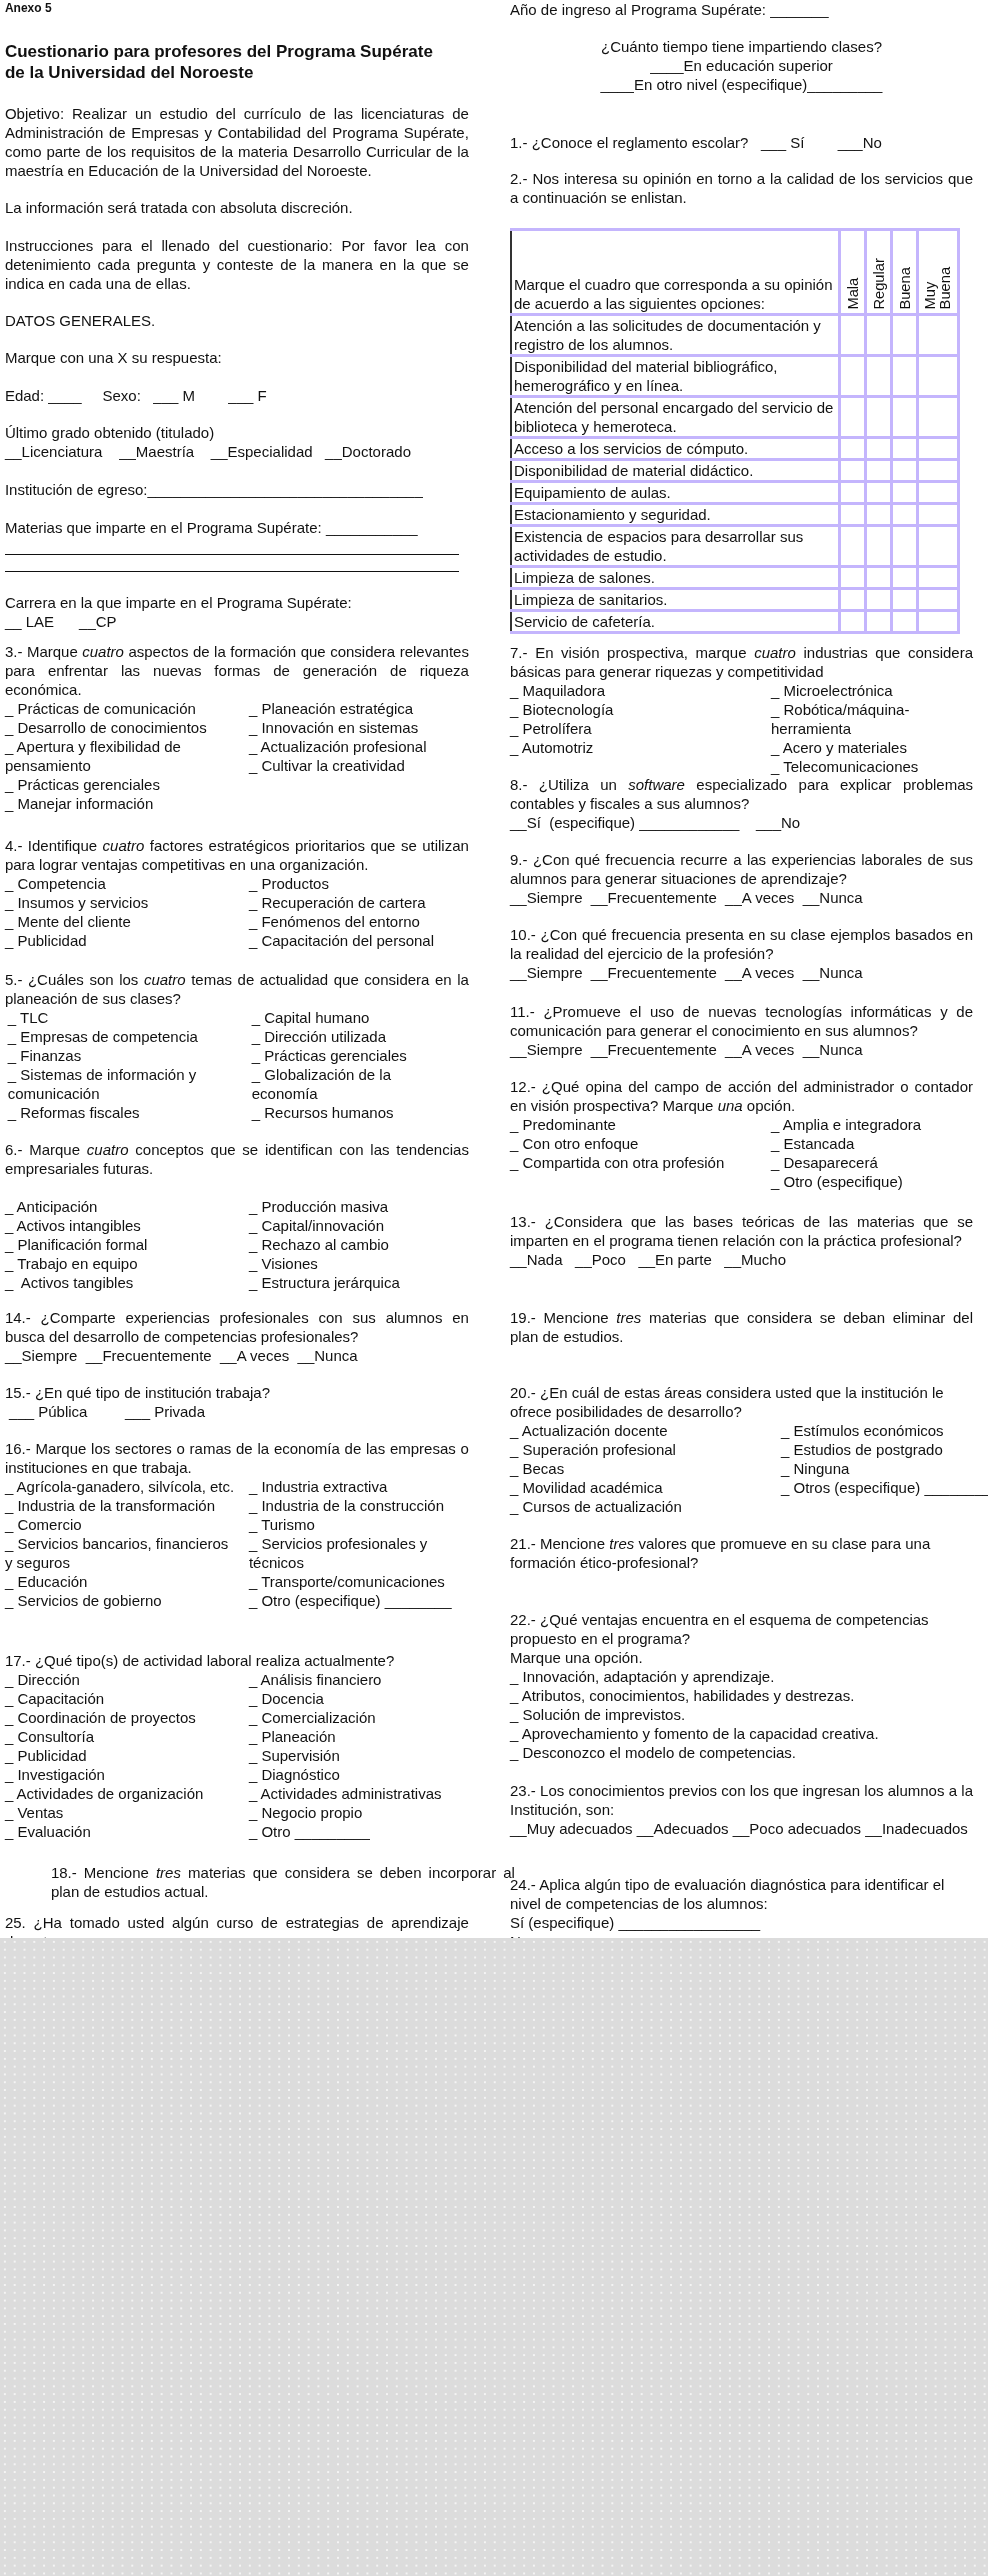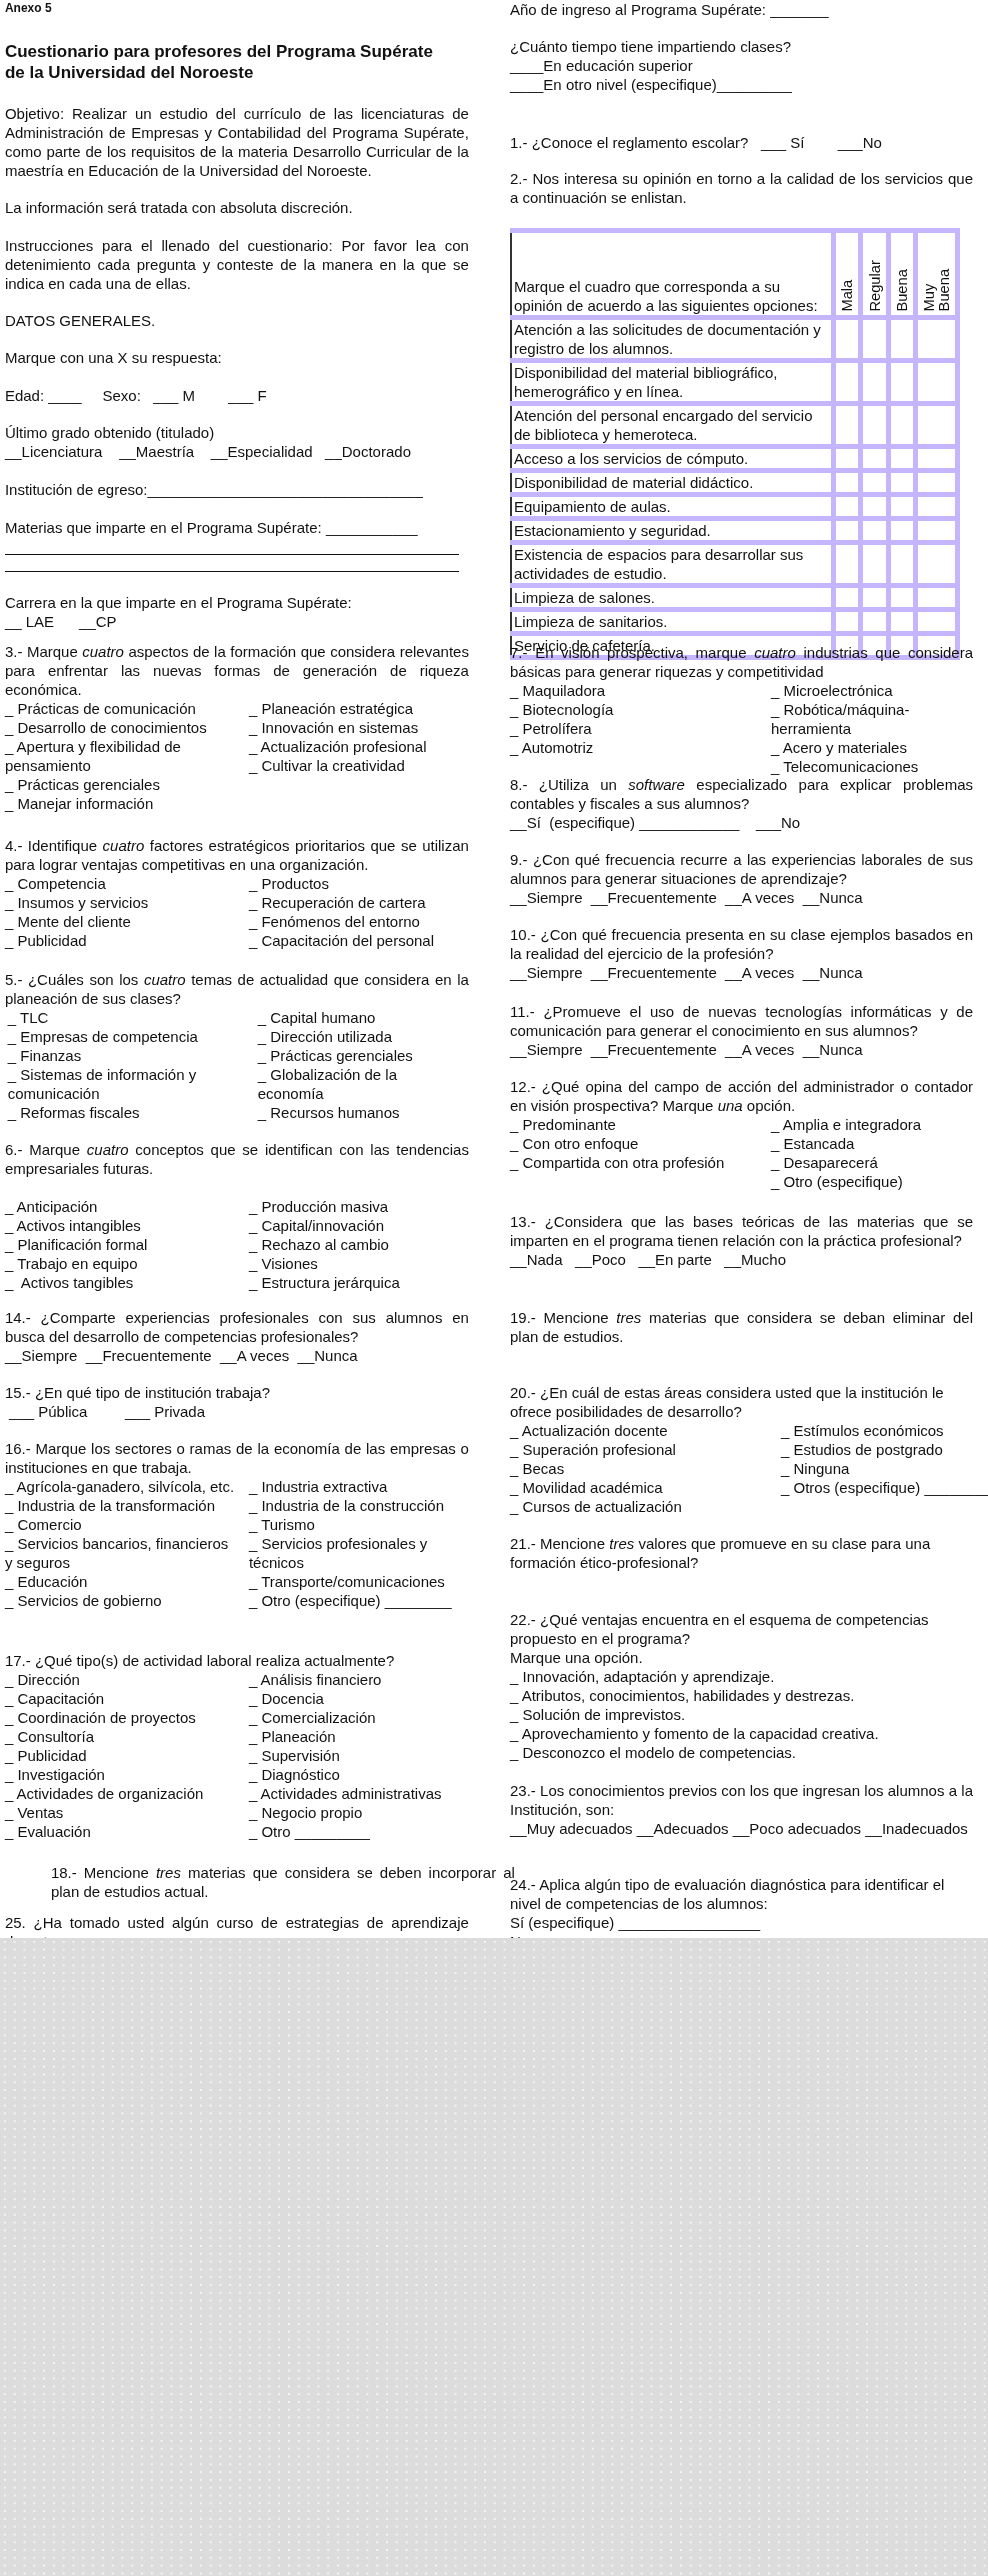--- a/index.html
+++ b/index.html
@@ -16,21 +16,21 @@
   .h1 { font-size:17px; font-weight:bold; line-height:20.5px; }
   .h0 { font-size:12px; font-weight:bold; }
   i { font-style:italic; }
   .grid2 { display:grid; grid-template-columns:244px 1fr; }
   .grid2r { display:grid; grid-template-columns:261px 1fr; }
   .grid2b { display:grid; grid-template-columns:237px 1fr;gap:34px; }
   .opt { white-space:pre-wrap; }
   .line { display:block; }
   .rule { display:block; border-bottom:1px solid #111; height:16.6px; width:454px; }
   table.svc { border-collapse:collapse; position:absolute; left:0; width:450px; font-size:15px; line-height:19px; }
-  table.svc td { border:5px solid #c4b5fd; padding:0 2px; vertical-align:top; }
+  table.svc td { border:3px solid #c4b5fd; padding:0 2px; vertical-align:top; }
   table.svc td.lbl { width:316px; border-left:2.9px solid #333; }
   table.svc td.c { width:22.5px; padding:0; }
   table.svc td.cw { width:37px; padding:0; }
   .vhead { height:82px; position:relative; }
   .vtext { position:absolute; bottom:3.9px; left:50%; transform-origin:left bottom;
            transform:rotate(-90deg) translate(0, 50%); white-space:nowrap; line-height:16.6px; font-size:14.7px; }
   .overlay {
     position:absolute; left:0; top:1938px; width:989px; height:638px;
     background-color:#dcdcdc;
     background-image:radial-gradient(circle, #f4f4f4 0.8px, transparent 1.2px);
@@ -95,21 +95,21 @@
         <div>_ Productos</div>
         <div>_ Recuperación de cartera</div>
         <div>_ Fenómenos del entorno</div>
         <div>_ Capacitación del personal</div>
       </div>
     </div>
   </div>
 
   <div class="blk" style="top:970px;">
     <div class="j"><span>5.- ¿Cuáles son los </span><i>cuatro</i><span> temas de actualidad que considera en la planeación de sus clases?</span></div>
-    <div class="grid2" style="padding-left:2.9px;gap:6px;">
+    <div class="grid2" style="padding-left:2.9px;">
       <div style="width:225px;">
         <div>_ TLC</div>
         <div>_ Empresas de competencia</div>
         <div>_ Finanzas</div>
         <div>_ Sistemas de información y comunicación</div>
         <div>_ Reformas fiscales</div>
       </div>
       <div style="width:156px;">
         <div>_ Capital humano</div>
         <div>_ Dirección utilizada</div>
@@ -200,21 +200,21 @@
     </div>
   </div>
 
   <div class="blk j" style="top:1863px;margin-left:46px;"><span>18.- Mencione </span><i>tres</i><span> materias que considera se deben incorporar al plan de estudios actual.</span></div>
 
   <div class="blk j" style="top:1913px;">25. ¿Ha tomado usted algún curso de estrategias de aprendizaje durant</div>
 </div>
 
 <div class="col right">
   <div class="blk" style="top:0px;">Año de ingreso al Programa Supérate: _______</div>
-  <div class="blk" style="top:37px;">
+  <div class="blk" style="top:37px;text-align:center;">
     <div>¿Cuánto tiempo tiene impartiendo clases?</div>
     <div>____En educación superior</div>
     <div>____En otro nivel (especifique)_________</div>
   </div>
   <div class="blk opt" style="top:133px;">1.- ¿Conoce el reglamento escolar?   ___ Sí        ___No</div>
   <div class="blk j" style="top:169px;">2.- Nos interesa su opinión en torno a la calidad de los servicios que a continuación se enlistan.</div>
 
   <table class="svc" style="top:228px;">
     <tbody>
         <tr>

